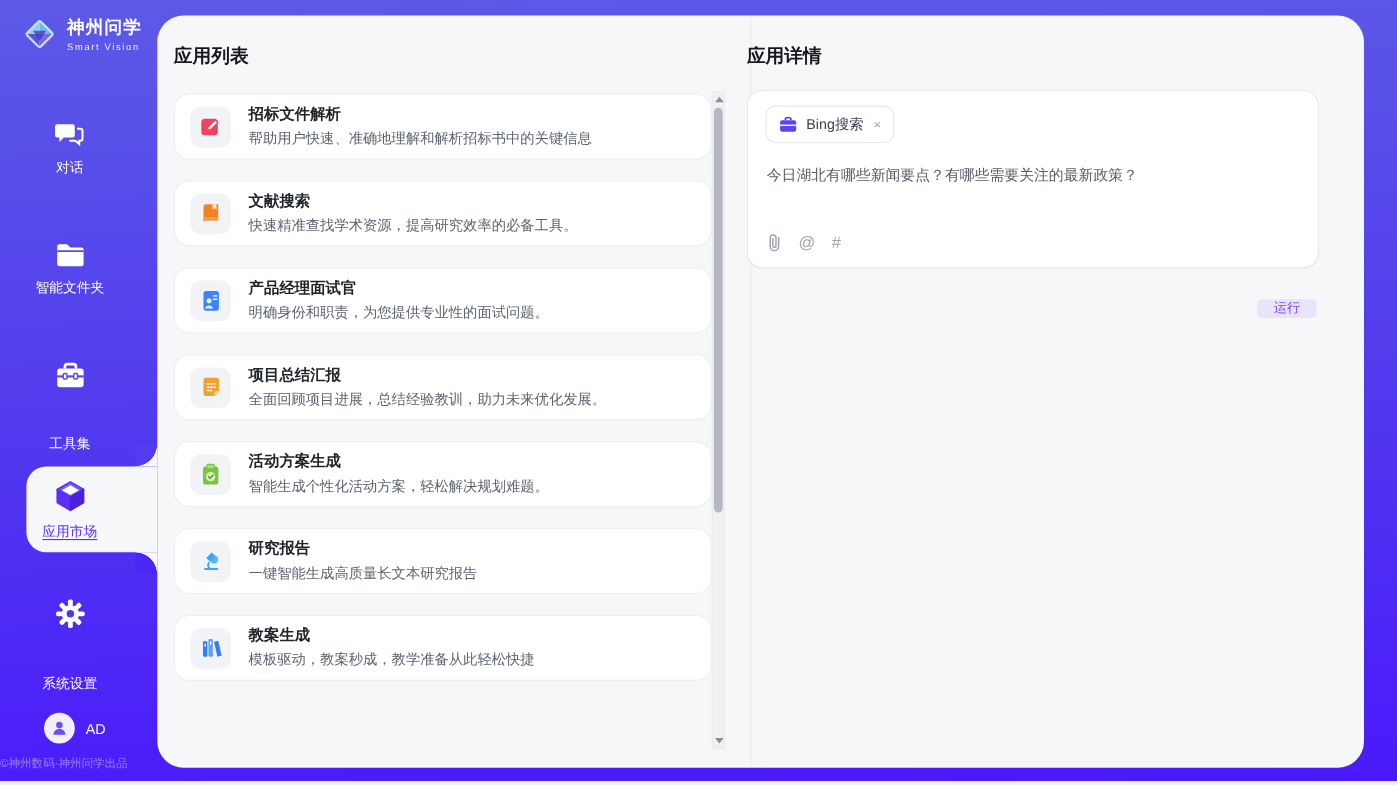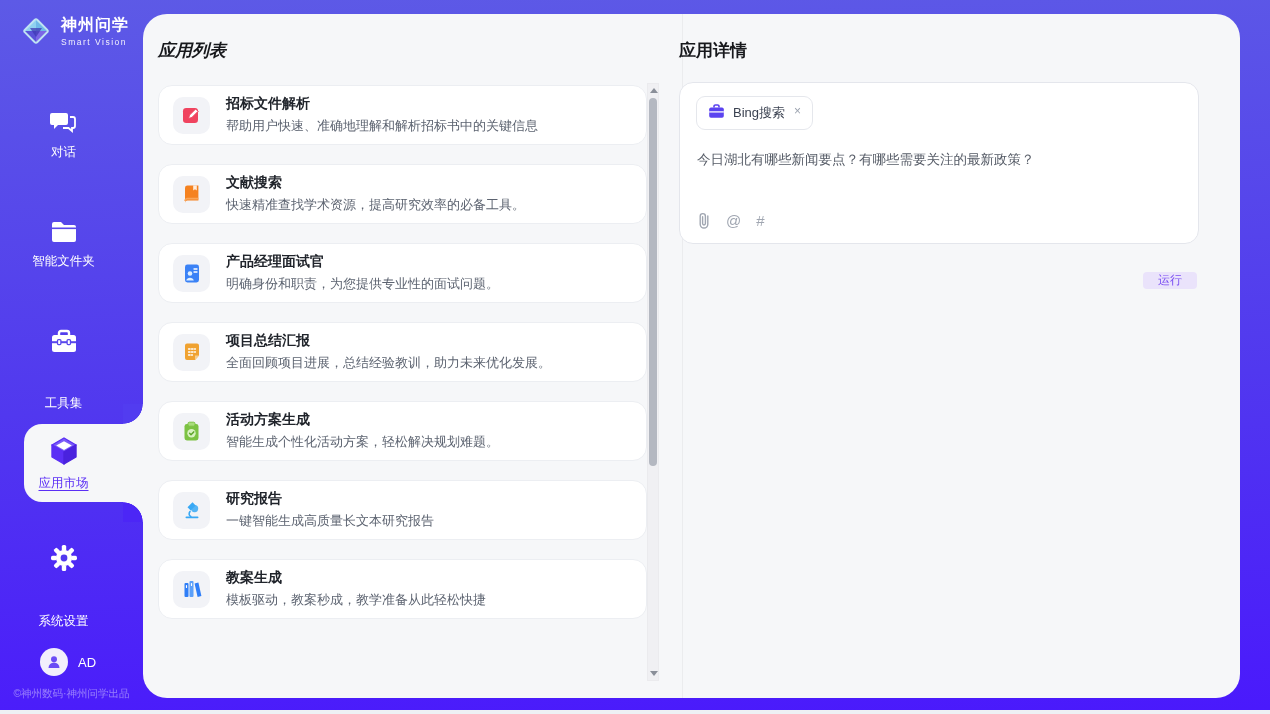--- a/index.html
+++ b/index.html
@@ -26,33 +26,33 @@
   .tab-active { position:absolute; left:24px; top:424px; width:119px; height:78px;
                 background:#f6f7f9; border-radius:18px 0 0 18px; }
   .tab-flare { position:absolute; right:0; width:20px; height:20px; }
   .tab-flare.top   { top:-20px;  background:radial-gradient(circle 20px at 0 0,    #523cf0 19.4px,#f6f7f9 20px); }
   .tab-flare.bot   { bottom:-20px; background:radial-gradient(circle 20px at 0 100%,#4c26f6 19.4px,#f6f7f9 20px); }
 
   .user-row { position:absolute; left:40px; top:648px; display:flex; align-items:center; gap:10px; cursor:pointer; }
   .avatar-circle { width:28px; height:28px; border-radius:50%; background:#f2effc;
                    display:flex; align-items:center; justify-content:center; }
   .user-name { font-size:13px; color:#fff; }
-  .copyright { position:absolute; left:0; bottom:9px; width:143px; text-align:center;
+  .copyright { position:absolute; left:0; bottom:9px; width:143px; 
                font-size:10.5px; color:rgba(255,255,255,.42); }
 
   
   .content-card { position:absolute; left:143px; top:14px; width:1097px; height:684px;
                   background:#f6f7f9; border-radius:24px; overflow:hidden; }
   .panel-divider { position:absolute; left:539px; top:0; width:1px; height:100%; background:rgba(0,0,0,.045); }
 
   .panel-title { font-size:17px; font-weight:bold; color:#17181c; }
 
   
   .list-panel { position:absolute; left:0; top:0; width:539px; height:684px; }
-  .list-panel .panel-title { position:absolute; left:15px; top:25px;font-style:italic; }
+  .list-panel .panel-title { position:absolute; left:15px; top:25px; }
   .app-list { position:absolute; left:15px; top:71px; width:489px; height:613px; overflow:hidden; }
   .app-card { height:60px; margin-bottom:19px; background:#fff; border:1px solid #eceef2;
               border-radius:14px; display:flex; align-items:center; padding:0 14px; gap:16px; cursor:pointer; }
   .app-card.selected { background:#f0e8fd; border:1px solid #9264fa; }
   .app-icon { width:37px; height:37px; border-radius:10px; background:#f2f3f7; flex:0 0 37px;
               display:flex; align-items:center; justify-content:center; }
   .app-card.selected .app-icon { background:#ece6f6; }
   .app-texts { display:flex; flex-direction:column; gap:4px; min-width:0; }
   .app-name { font-size:14px; font-weight:bold; color:#20242b; white-space:nowrap; }
   .app-desc { font-size:13px; color:#5c6370; white-space:nowrap; }
@@ -65,21 +65,21 @@
   .sb-arrow.up { top:4px; border-bottom:5px solid #8a8f99; }
   .sb-arrow.down { bottom:4px; border-top:5px solid #8a8f99; }
   .sb-thumb { position:absolute; left:1px; top:14px; width:8px; height:368px;
               background:#b4b8c1; border-radius:4px; }
 
   
   .detail-panel { position:absolute; left:516px; top:0; width:557px; height:684px; }
   .detail-panel .panel-title { position:absolute; left:20px; top:25px; }
   .input-card { position:absolute; left:20px; top:68px; width:520px; height:162px; background:#fff;
                 border:1px solid #e4e6ec; border-radius:14px; }
-  .tool-tag { position:absolute; left:16px; top:13px; display:inline-flex; gap:8px;
+  .tool-tag { position:absolute; left:16px; top:13px; display:inline-flex; align-items:center; gap:8px;
               padding:7px 11px; border:1px solid #e5e7ec; border-radius:9px; background:#fff; cursor:pointer; }
   .tool-tag-label { font-size:13px; color:#3a4150; }
   .tag-close { font-size:12px; color:#9ca3af; margin-left:1px; cursor:pointer; }
   .query-text { position:absolute; left:17px; top:67px; width:480px; font-size:13.5px; color:#555b66;
                 line-height:1.5; cursor:text; }
   .input-toolbar { position:absolute; left:17px; bottom:14px; display:flex; align-items:center; gap:15px;
                    color:#a0a6b1; }
   .tb-glyph { font-size:15px; line-height:16px; cursor:pointer; }
   .run-btn { position:absolute; top:258px; right:19px; background:#eae3fb; color:#7a4df2;
              font-size:12px; padding:0 15px; border:none; border-radius:4px; cursor:pointer;

